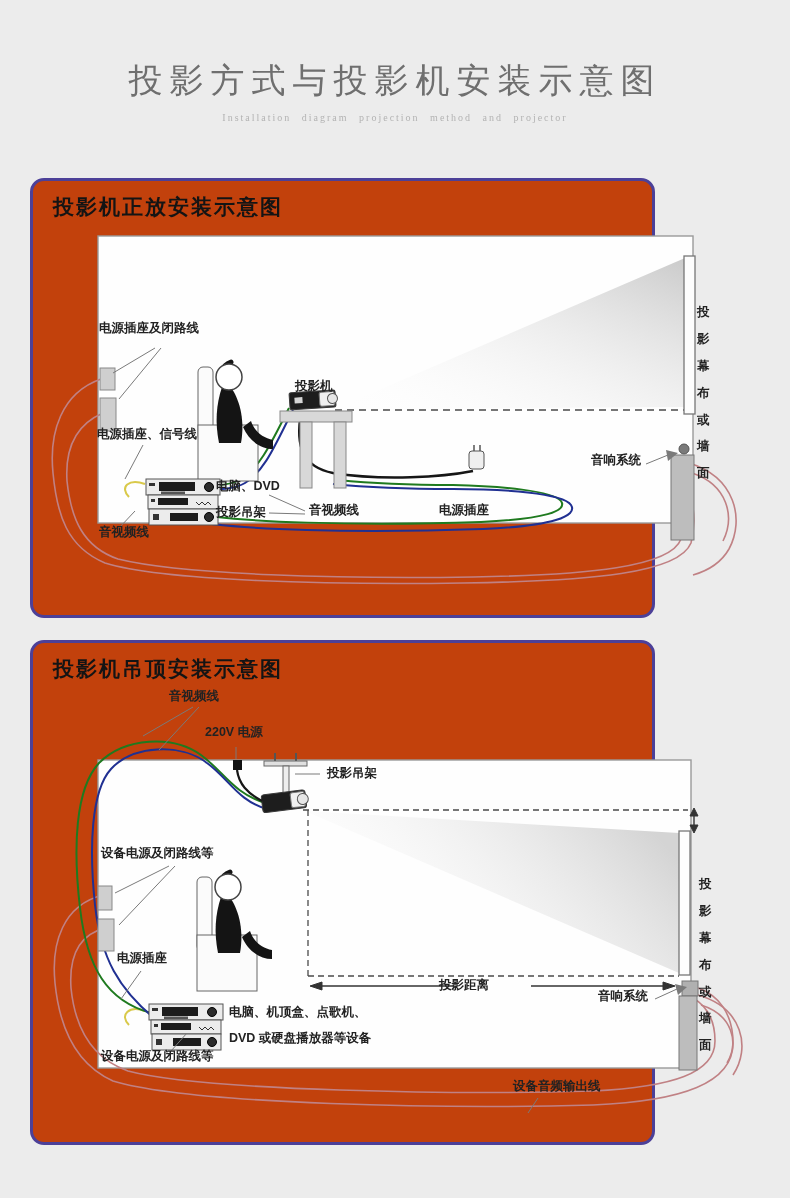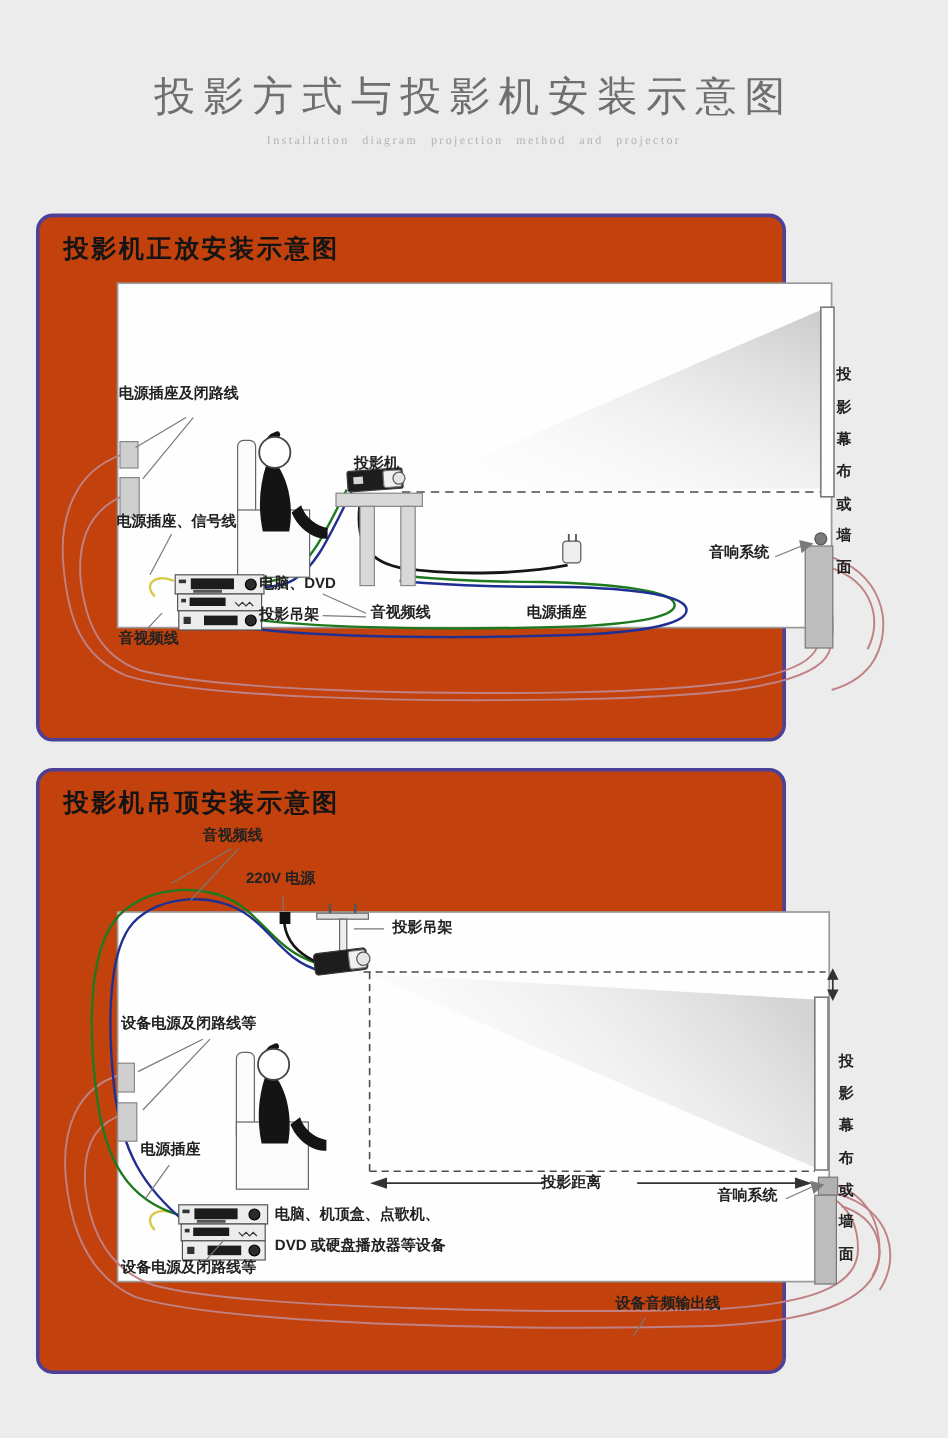--- a/index.html
+++ b/index.html
@@ -255,20 +255,20 @@
 
     <div class="panel-title">投影机吊顶安装示意图</div>
     <div class="lbl" style="left:136px;top:46px">音视频线</div>
     <div class="lbl" style="left:172px;top:82px">220V 电源</div>
     <div class="lbl" style="left:294px;top:123px">投影吊架</div>
     <div class="lbl" style="left:68px;top:203px">设备电源及闭路线等</div>
     <div class="lbl" style="left:84px;top:308px">电源插座</div>
     <div class="lbl" style="left:196px;top:362px">电脑、机顶盒、点歌机、</div>
     <div class="lbl" style="left:196px;top:388px">DVD 或硬盘播放器等设备</div>
     <div class="lbl" style="left:68px;top:406px">设备电源及闭路线等</div>
-    <div class="lbl" style="left:418px;top:335px">投影距离</div>
+    <div class="lbl" style="left:406px;top:335px">投影距离</div>
     <div class="lbl" style="left:565px;top:346px">音响系统</div>
     <div class="lbl lbl-multiline" style="left:666px;top:228px">投影幕布
 或墙面</div>
     <div class="lbl" style="left:480px;top:436px">设备音频输出线</div>
   </div>
 
 </div>
 
 </body></html>

